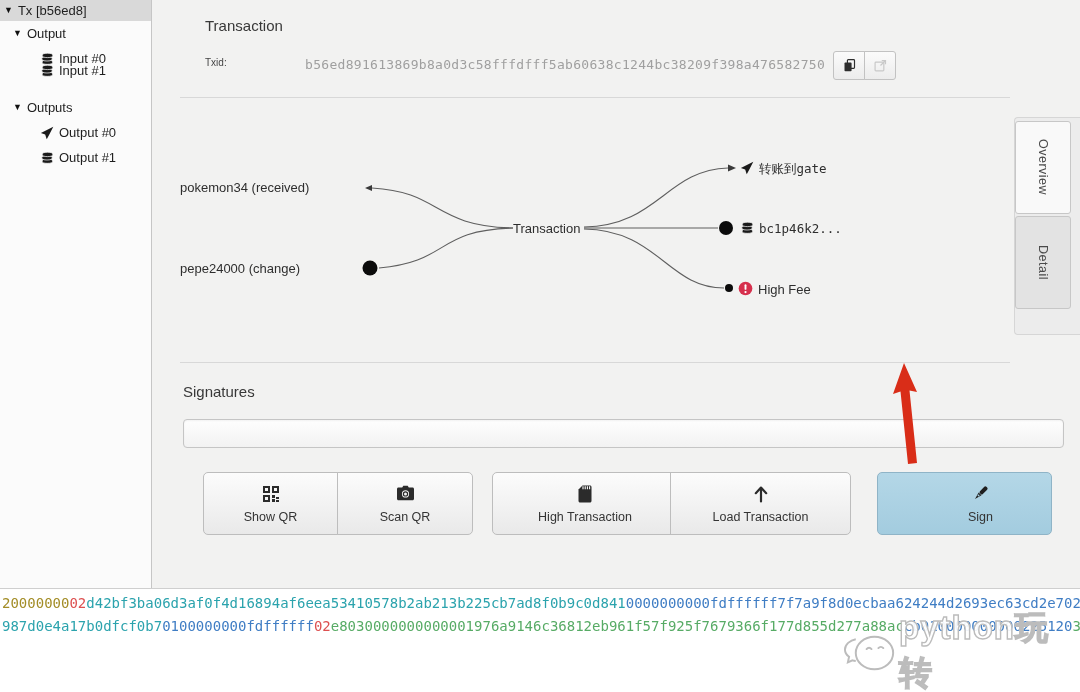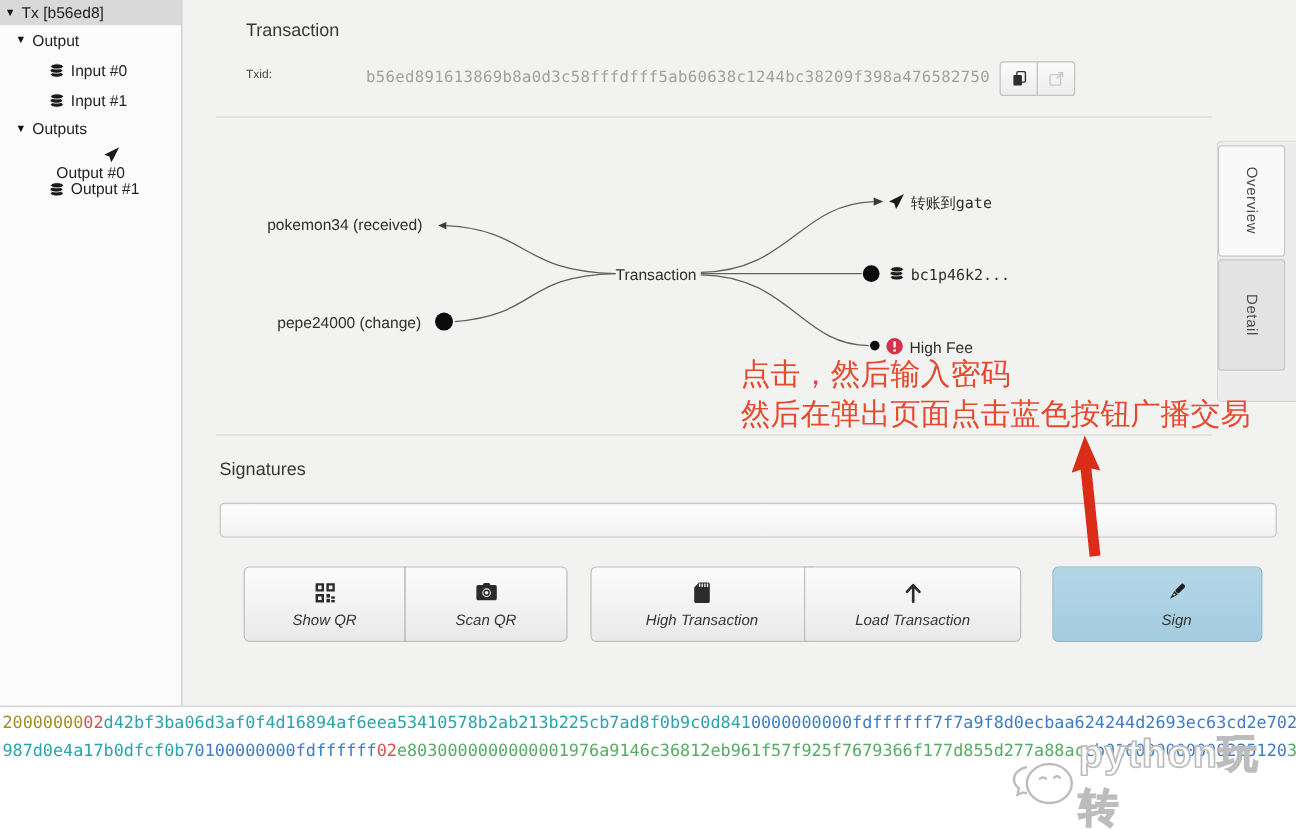--- a/index.html
+++ b/index.html
@@ -25,42 +25,42 @@
   .mini-btn{width:30px;height:27px;background:linear-gradient(#fbfbfb,#ececec);
             border:1px solid #c2c2c2;display:flex;align-items:center;justify-content:center;}
   .mini-btn:first-child{border-radius:3px 0 0 3px;}
   .mini-btn:last-child{border-radius:0 3px 3px 0;margin-left:-1px;}
   .hr{position:absolute;height:1px;background:#d8d8d8;}
 
   
   .dlabel{position:absolute;font-size:13px;color:#2e2e2e;white-space:nowrap;}
   .dlabel .mono{font-family:"DejaVu Sans Mono", monospace;font-size:12.5px;}
   .dlabel svg{vertical-align:-2px;margin-right:5px;}
-  .r-align{text-align:right;}
+  .r-align{}
 
   
   .tabstrip{position:absolute;left:1014px;top:117px;width:66px;height:216px;
             background:#ececec;border:1px solid #d6d6d6;border-right:none;border-radius:4px 0 0 4px;}
   .vtab{position:absolute;left:1015px;width:54px;height:91px;border:1px solid #c7c7c7;
         border-radius:3px;display:flex;align-items:center;justify-content:center;}
   .vtab span{writing-mode:vertical-rl;font-size:12.5px;color:#4a4a4a;letter-spacing:.5px;}
   .vtab.active{top:121px;background:#f9f9f9;}
   .vtab.idle{top:216px;background:#e3e3e3;}
 
   
   .annot{position:absolute;left:617px;top:296px;font-size:25px;line-height:33px;
          color:#e64a2e;white-space:nowrap;}
 
   
   .progress{position:absolute;left:183px;top:419px;width:879px;height:27px;border:1px solid #c5c5c5;
             border-radius:4px;background:linear-gradient(#fefefe,#f2f2f2);
             box-shadow:inset 0 1px 2px rgba(0,0,0,.05);}
   .abtn{position:absolute;top:472px;height:63px;background:linear-gradient(#fcfcfc,#e9e9e9);
         border:1px solid #bdbdbd;border-radius:5px;box-sizing:border-box;
-        display:flex;flex-direction:column;align-items:center;justify-content:center;cursor:default;font-style:italic;}
+        display:flex;flex-direction:column;align-items:center;justify-content:center;cursor:default;}
   .abtn .ic{height:20px;display:flex;align-items:center;}
   .abtn .cap{font-size:12.5px;color:#343434;margin-top:6px;}
   .abtn.gl{border-radius:5px 0 0 5px;}
   .abtn.gr{border-radius:0 5px 5px 0;}
   .abtn.primary{background:linear-gradient(#b4d7e7,#a3ccdf);border-color:#8fb4c7;}
 
   
   .hexpanel{position:absolute;left:0;top:588px;width:1080px;height:104px;background:#ffffff;
             border-top:1px solid #cfcfcf;overflow:hidden;}
   .hexline{position:absolute;left:2px;font-family:"DejaVu Sans Mono", monospace;font-size:14px;
@@ -91,35 +91,35 @@
     <div class="trow" style="top:48px;">
       <svg class="ticon" style="margin-left:40px;" viewBox="0 0 16 16">
         <g fill="#1a1a1a" stroke="#fbfbfb" stroke-width=".8">
           <ellipse cx="8.4" cy="11.6" rx="6" ry="2.5"></ellipse>
             <ellipse cx="8" cy="7.8" rx="6" ry="2.5"></ellipse>
             <ellipse cx="8.6" cy="3.9" rx="6" ry="2.5"></ellipse>
         </g>
         </svg>
       <span>Input #0</span>
     </div>
-    <div class="trow" style="top:73px;text-align:right;">
+    <div class="trow" style="top:60px;text-align:right;">
       <svg class="ticon" style="margin-left:40px;" viewBox="0 0 16 16">
         <g fill="#1a1a1a" stroke="#fbfbfb" stroke-width=".8">
           <ellipse cx="8.4" cy="11.6" rx="6" ry="2.5"></ellipse>
             <ellipse cx="8" cy="7.8" rx="6" ry="2.5"></ellipse>
             <ellipse cx="8.6" cy="3.9" rx="6" ry="2.5"></ellipse>
         </g>
         </svg>
       <span>Input #1</span>
     </div>
     <div class="trow" style="top:97px;">
       <span class="tri" style="margin-left:13px;">▼</span>
       <span>Outputs</span>
     </div>
-    <div class="trow" style="top:122px;flex-direction:column;">
+    <div class="trow" style="top:122px;">
       <svg class="ticon" style="margin-left:40px;" viewBox="0 0 16 16">
         <path fill="#1a1a1a" d="M15.2.8 1 7.9l4.9 1.7L7.7 15l2.5-4.3L15.2.8z"></path>
         </svg>
       <span>Output #0</span>
     </div>
     <div class="trow" style="top:147px;">
       <svg class="ticon" style="margin-left:40px;" viewBox="0 0 16 16">
         <g fill="#1a1a1a" stroke="#fbfbfb" stroke-width=".8">
           <ellipse cx="8.4" cy="11.6" rx="6" ry="2.5"></ellipse>
             <ellipse cx="8" cy="7.8" rx="6" ry="2.5"></ellipse>
@@ -193,24 +193,20 @@
   </div>
 
   <div class="tabstrip"></div>
   <div class="vtab active">
     <span>Overview</span>
     </div>
   <div class="vtab idle">
     <span>Detail</span>
     </div>
 
-  <div class="annot">
-    <div>点击，然后输入密码</div>
-    <div>然后在弹出页面点击蓝色按钮广播交易</div>
-  </div>
 
   <div class="hr" style="left:180px;top:362px;width:830px;"></div>
 
   <div class="h1" style="left:183px;top:383px;">Signatures</div>
   <div class="progress"></div>
 
   <div class="abtn gl" style="left:203px;width:135px;">
     <span class="ic">
       <svg width="18" height="18" viewBox="0 0 18 18" fill="#2b2b2b">
         <path fill-rule="evenodd" d="M1 1h7v7H1V1zm2 2v3h3V3H3z"></path>

